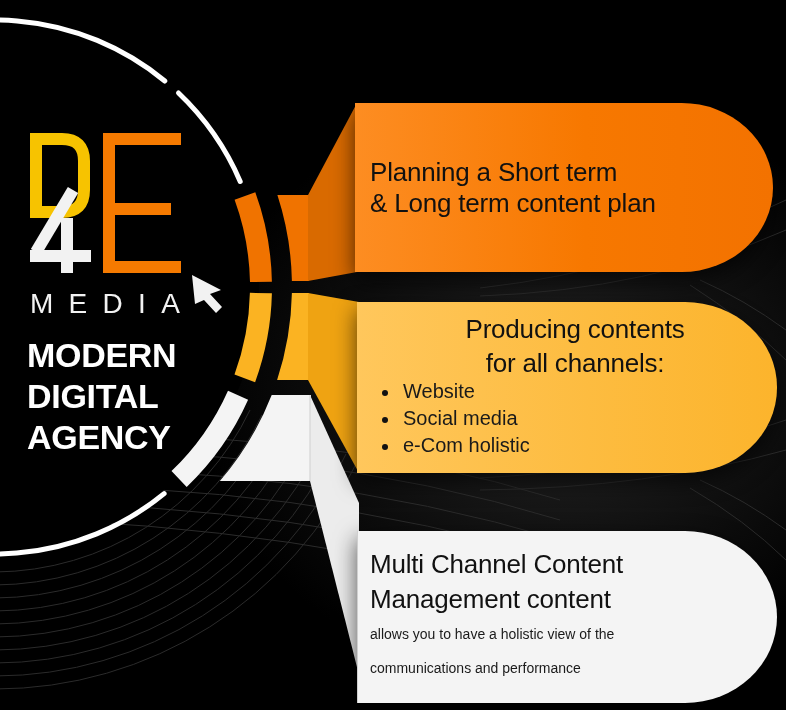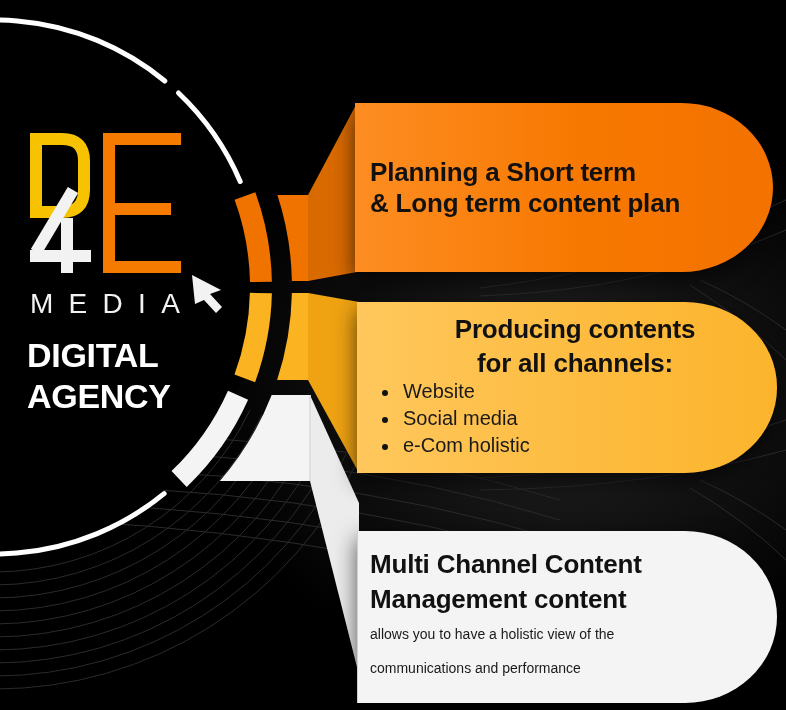--- a/index.html
+++ b/index.html
@@ -27,21 +27,21 @@
     background: linear-gradient(90deg, #ffc75c 0%, #fdbc40 55%, #fcb42c 100%);
     padding: 10px 0 0 16px;
   }
   #panel-3 {
     left: 357px; top: 503px; width: 420px; height: 172px;
     border-radius: 0 92px 92px 0 / 0 86px 86px 0;
     background: #f4f4f4; border-left: 1px solid #cfcfcf;
     padding: 16px 0 0 12px;
     margin-top: 28px;
   }
-  .ptitle { font-weight: bold; font-size: 26px; white-space: nowrap; letter-spacing: -0.2px; }
+  .ptitle { font-weight: normal; font-size: 26px; white-space: nowrap; letter-spacing: -0.2px; }
   #panel-1 .ptitle { line-height: 31px; }
   #panel-2 .ptitle { line-height: 34px; text-align: center; }
   #panel-3 .ptitle { line-height: 35px; }
   .ptitle span { display: block; }
   ul.bullets { list-style: none; margin: -2px 0 7px 0; padding: 0; }
   ul.bullets li { position: relative; padding-left: 30px; font-size: 20px; line-height: 27px; color: #1a1a1a; white-space: nowrap; }
   ul.bullets li .dot {
     position: absolute; left: 9px; top: 12px; width: 6px; height: 6px; border-radius: 50%; background: #111;
   }
   .pbody { font-size: 14px; line-height: 34px; color: #1a1a1a; white-space: nowrap; }
@@ -124,20 +124,21 @@
     <g fill="none" stroke="#f57a00" stroke-width="12">
       <path d="M181,139 H109 V267 H181"></path>
       <path d="M109,209 H171"></path>
     </g>
     <path fill="#f2f2f2" d="M192,275 L221,290 L210,294 L222,307 L216,313 L204,300 L195,304 Z"></path>
   </svg>
 
   <div id="wordmark">MEDIA</div>
 
   <div id="tagline">
+    <span>MODERN</span>
     <span>DIGITAL</span>
     <span>AGENCY</span>
   </div>
 
   <div id="panel-1" class="panel">
     <div class="ptitle">
       <span>Planning a Short term</span>
       <span>&amp; Long term content plan</span>
     </div>
   </div>

